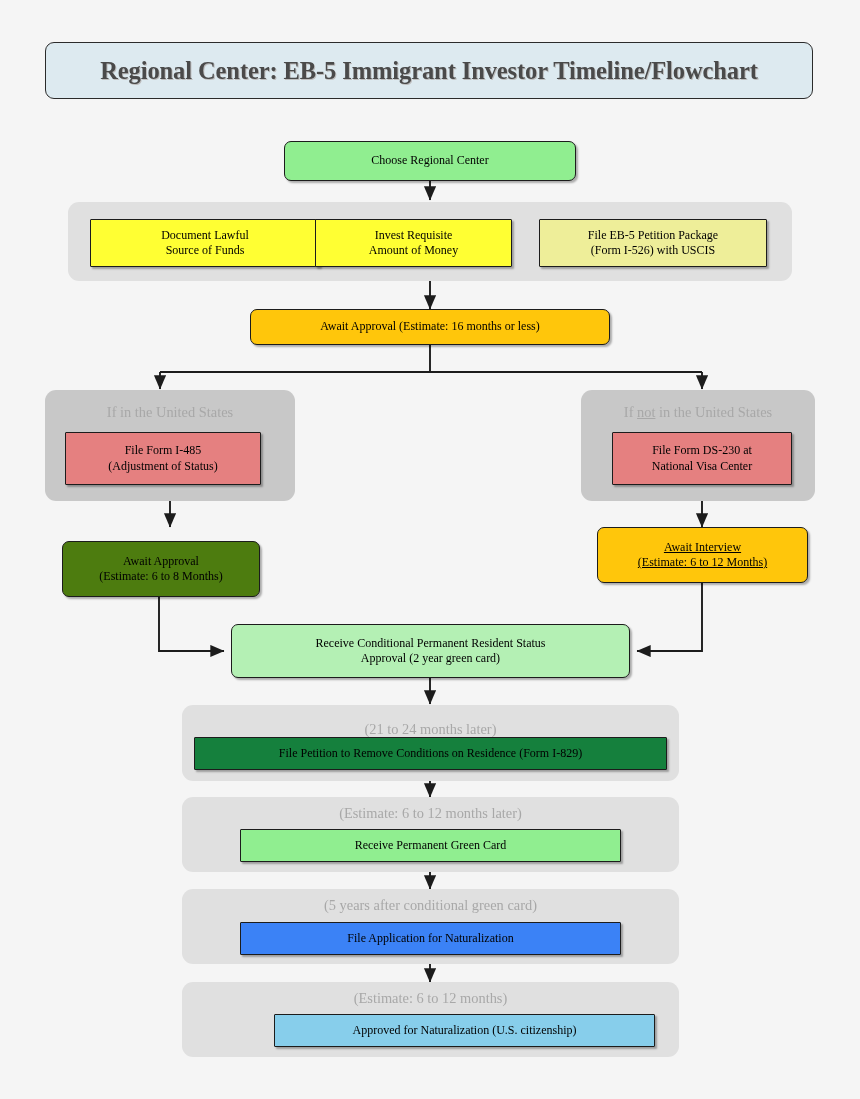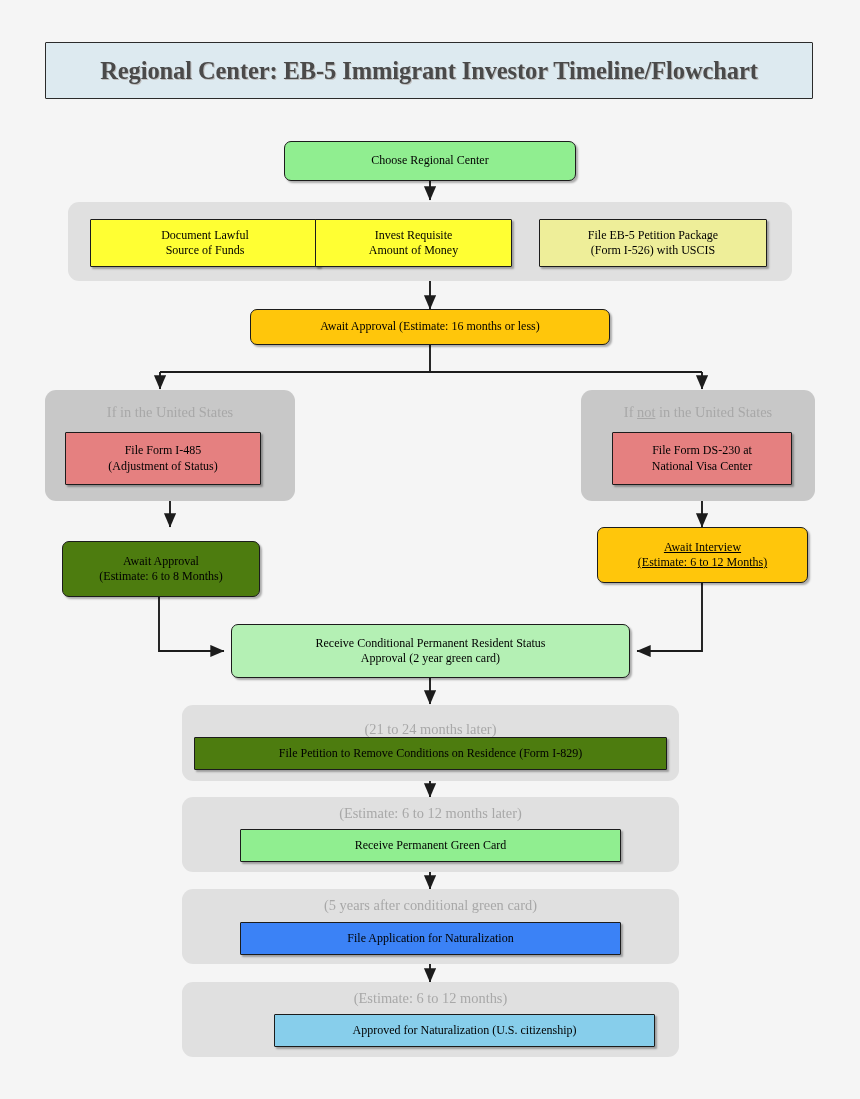--- a/index.html
+++ b/index.html
@@ -28,21 +28,21 @@
     pointer-events: none;
   }
 
   
   .title-bar {
     position: absolute;
     left: 45px; top: 42px;
     width: 768px; height: 57px;
     background: #ddeaf0;
     border: 1.5px solid #2b2b2b;
-    border-radius: 1px;
+    border-radius: 9px;
     box-sizing: border-box;
     display: flex;
     align-items: center;
     justify-content: center;
   }
   .title-text {
     font-size: 24.5px;
     font-weight: bold;
     color: #4a4a4a;
     text-shadow: 1px 1px 0 #bdbdbd;
@@ -200,21 +200,21 @@
   <div class="node round shadow" style="left:231px; top:624px; width:399px; height:54px; background:#b4f0b4;">
     <span>
       <span>Receive Conditional Permanent Resident Status</span><br>
       <span>Approval (2 year green card)</span>
     </span>
   </div>
 
   <div class="group" style="left:182px; top:705px; width:497px; height:76px; background:#e0e0e0;">
     <span class="group-label" style="top:16px;">(21 to 24 months later)</span>
   </div>
-  <div class="node sq shadow" style="left:194px; top:737px; width:473px; height:33px; background:#4d7c0f;">
+  <div class="node sq shadow" style="left:194px; top:737px; width:473px; height:33px; background:#15803d;">
     <span>File Petition to Remove Conditions on Residence (Form I-829)</span>
   </div>
 
   <div class="group" style="left:182px; top:797px; width:497px; height:75px; background:#e0e0e0;">
     <span class="group-label" style="top:8px;">(Estimate: 6 to 12 months later)</span>
   </div>
   <div class="node sq shadow" style="left:240px; top:829px; width:381px; height:33px; background:#90ee90;">
     <span>Receive Permanent Green Card</span>
   </div>
 

